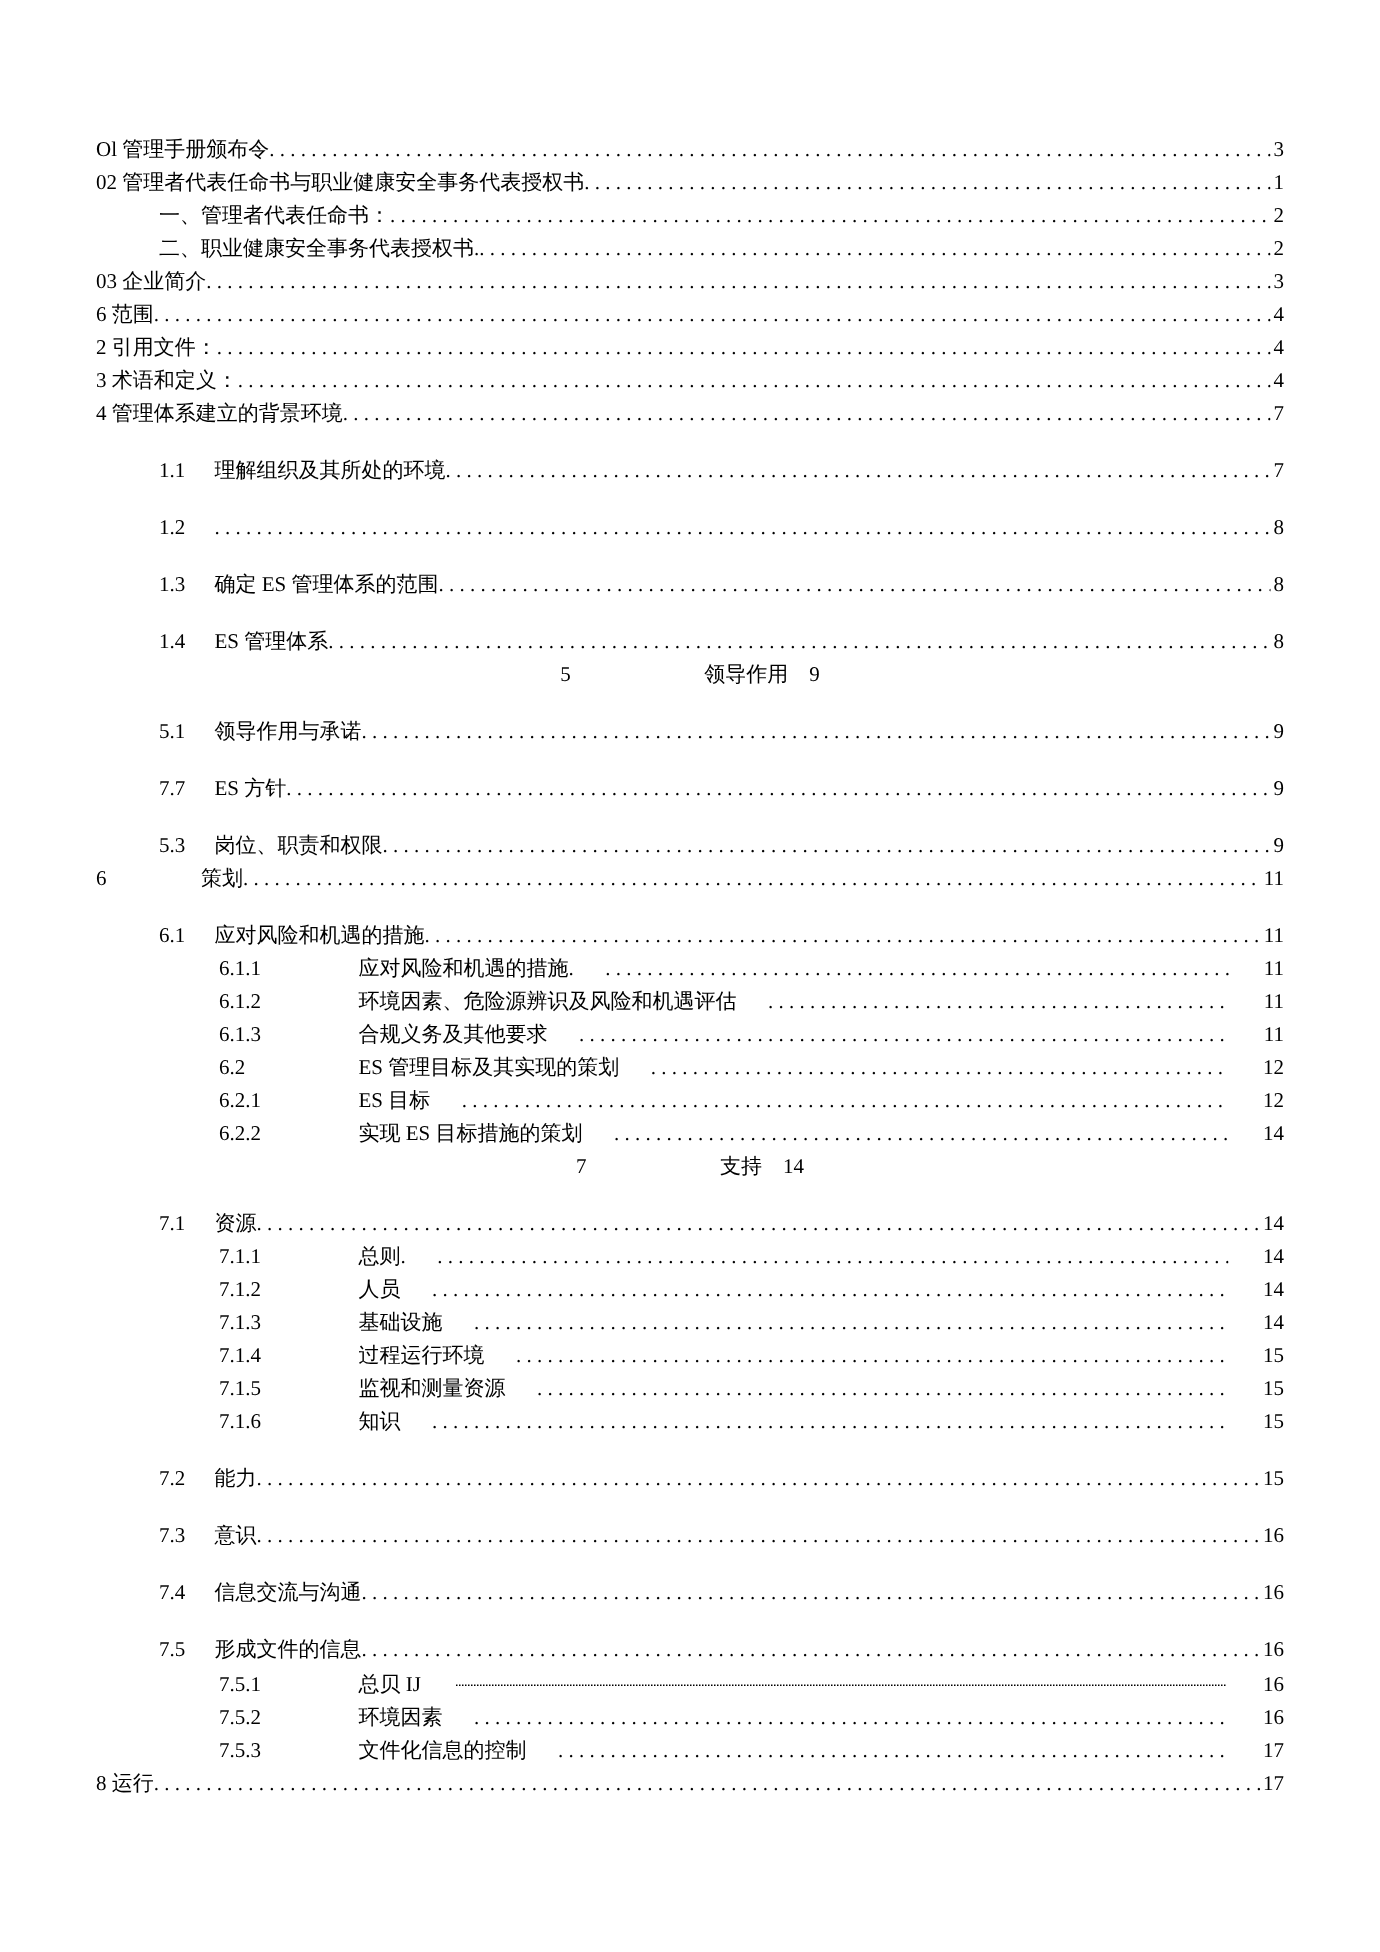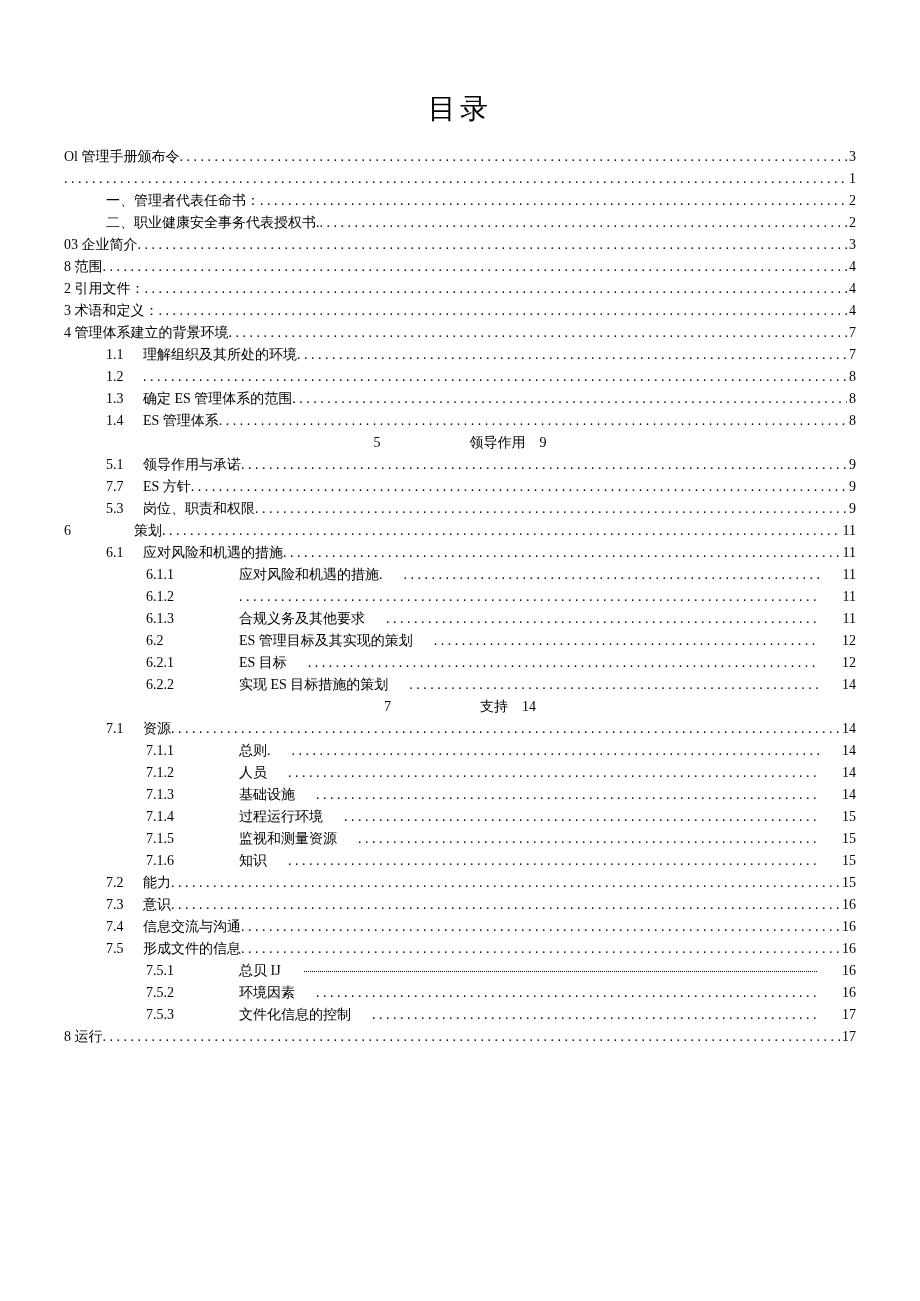--- a/index.html
+++ b/index.html
@@ -43,62 +43,63 @@
   .entry .page-num {
     flex: 0 0 auto;
     padding-left: 2px;
   }
   .lvl0 { padding-left: 0; }
   .lvl1 { padding-left: 42px; font-family: Liberation Serif, serif; }
   .lvl2 { padding-left: 82px; gap: 21px; }
   .num-col {
     display: inline-block;
     min-width: 30px;
+    margin-top: 16px;
   }
   .num-col-wide {
     display: inline-block;
     min-width: 44px;
   }
   .chapter-num {
     display: inline-block;
     min-width: 54px;
   }
 </style>
 <style>.leader.dense::after{content:"" !important;}</style></head>
 <body>
 
 <div class="page">
-  <div class="toc-title">目录</div>
   <div id="toc-body">
       <div class="entry lvl0">
         <span class="label">Ol 管理手册颁布令</span>
         <span class="leader"></span>
         <span class="page-num">3</span>
       </div>
       <div class="entry lvl0">
+        <span class="label">02 管理者代表任命书与职业健康安全事务代表授权书</span>
         <span class="leader"></span>
         <span class="page-num">1</span>
       </div>
       <div class="entry lvl1">
         <span class="label">一、管理者代表任命书：</span>
         <span class="leader"></span>
         <span class="page-num">2</span>
       </div>
       <div class="entry lvl1">
         <span class="label">二、职业健康安全事务代表授权书.</span>
         <span class="leader"></span>
         <span class="page-num">2</span>
       </div>
       <div class="entry lvl0">
         <span class="label">03 企业简介</span>
         <span class="leader"></span>
         <span class="page-num">3</span>
       </div>
       <div class="entry lvl0">
-        <span class="label">8 范围</span>
+        <span class="label">6 范围</span>
         <span class="leader"></span>
         <span class="page-num">4</span>
       </div>
       <div class="entry lvl0">
         <span class="label">2 引用文件：</span>
         <span class="leader"></span>
         <span class="page-num">4</span>
       </div>
       <div class="entry lvl0">
         <span class="label">3 术语和定义：</span>
@@ -182,20 +183,21 @@
       <div class="entry lvl2">
         <span class="num-col-wide">6.1.1</span>
         <span> </span>
         <span class="label">应对风险和机遇的措施.</span>
         <span class="leader"></span>
         <span class="page-num">11</span>
       </div>
       <div class="entry lvl2">
         <span class="num-col-wide">6.1.2</span>
         <span> </span>
+        <span class="label">环境因素、危险源辨识及风险和机遇评估</span>
         <span class="leader"></span>
         <span class="page-num">11</span>
       </div>
       <div class="entry lvl2">
         <span class="num-col-wide">6.1.3</span>
         <span> </span>
         <span class="label">合规义务及其他要求</span>
         <span class="leader"></span>
         <span class="page-num">11</span>
       </div>

